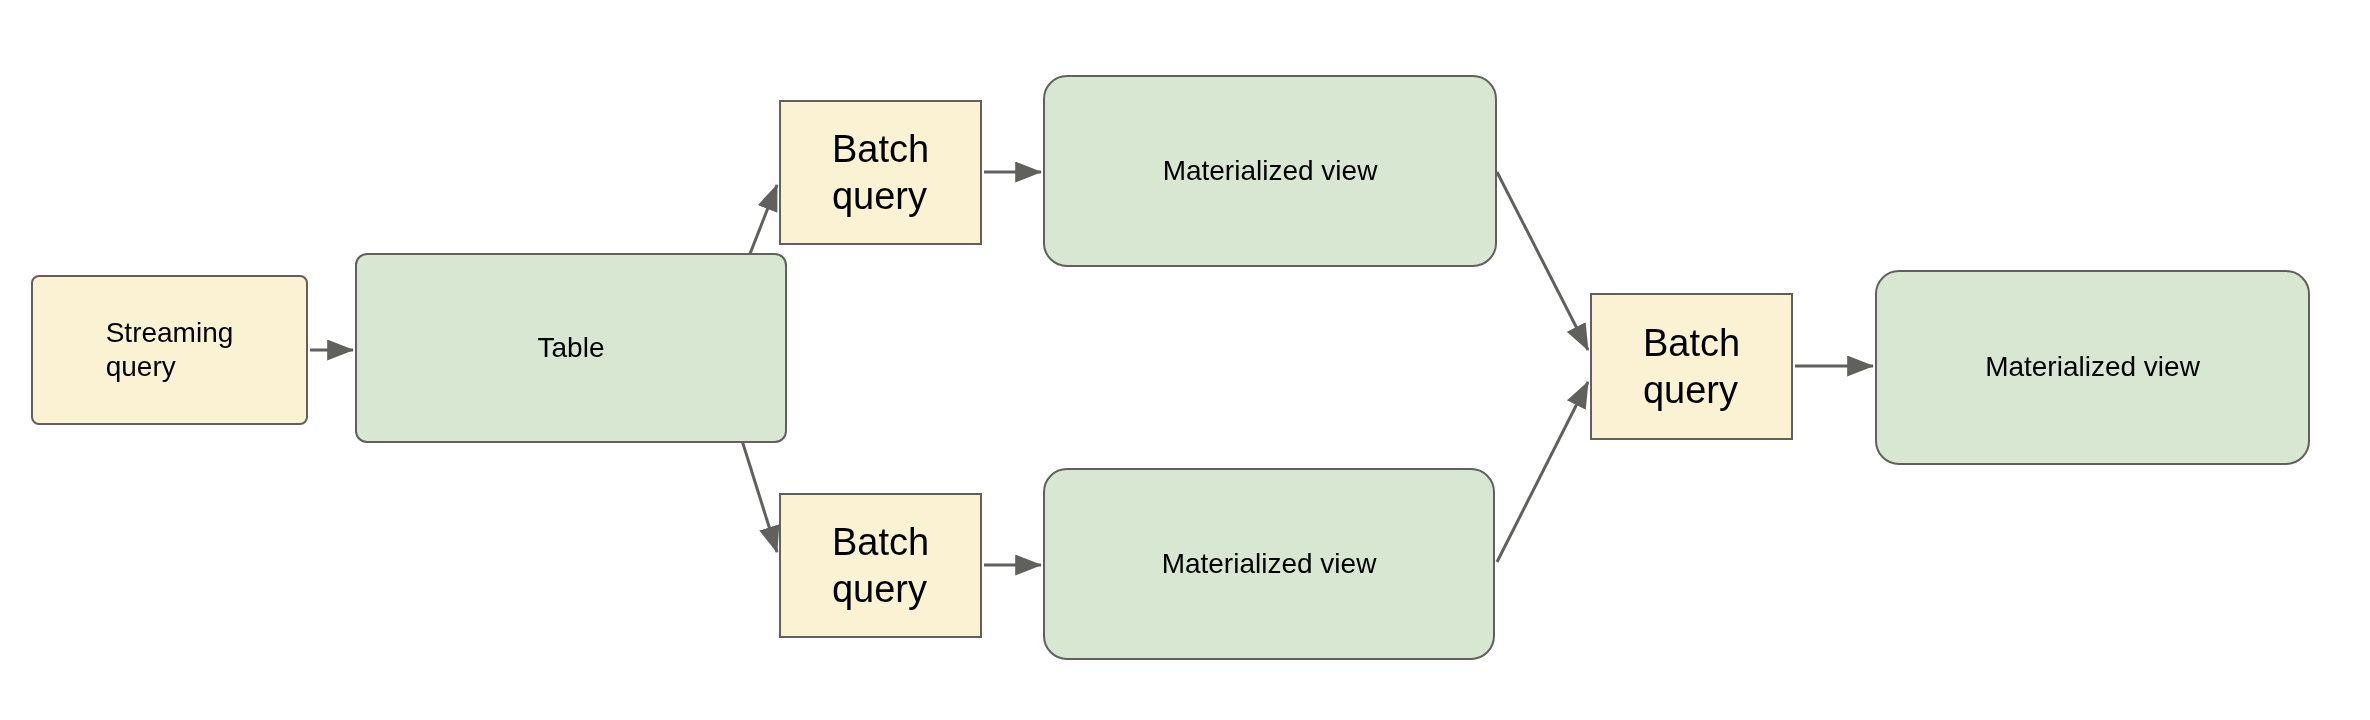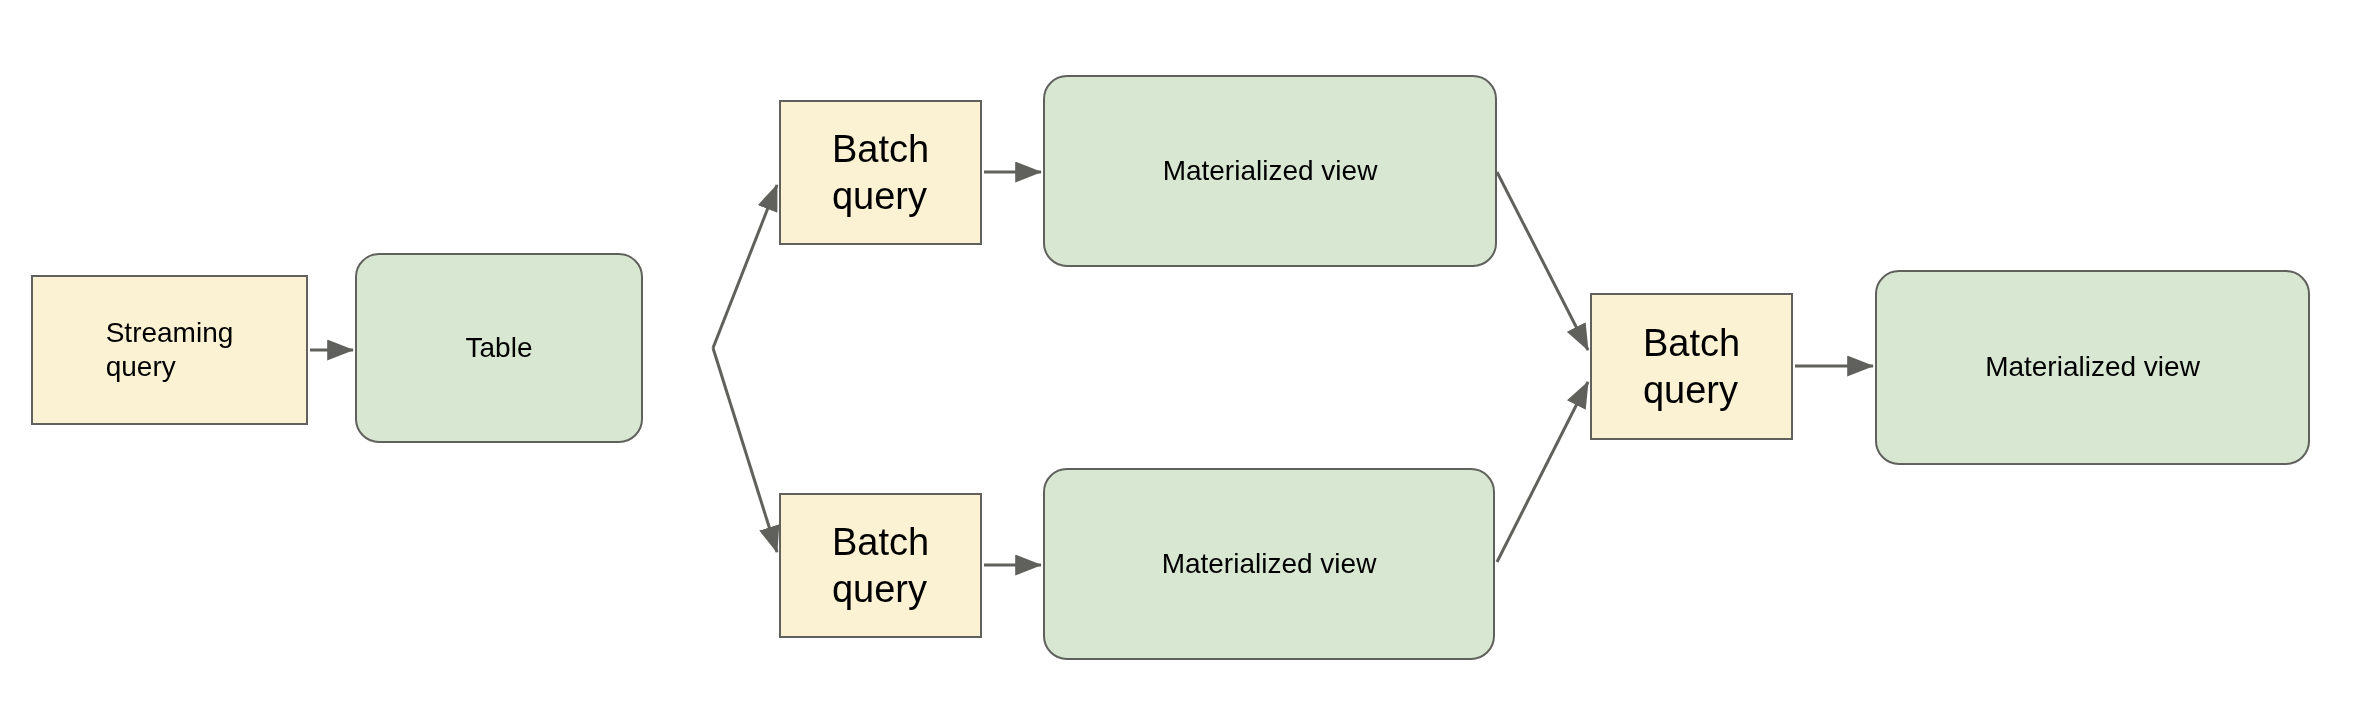--- a/index.html
+++ b/index.html
@@ -70,26 +70,26 @@
         <line x1="713" y1="348" x2="777" y2="185" stroke="#60605c" stroke-width="3" marker-end="url(#arrowhead)"></line>
         <line x1="713" y1="348" x2="777" y2="552" stroke="#60605c" stroke-width="3" marker-end="url(#arrowhead)"></line>
         <line x1="984" y1="172" x2="1041" y2="172" stroke="#60605c" stroke-width="3" marker-end="url(#arrowhead)"></line>
         <line x1="984" y1="565" x2="1041" y2="565" stroke="#60605c" stroke-width="3" marker-end="url(#arrowhead)"></line>
         <line x1="1497" y1="172" x2="1588" y2="350" stroke="#60605c" stroke-width="3" marker-end="url(#arrowhead)"></line>
         <line x1="1497" y1="562" x2="1588" y2="382" stroke="#60605c" stroke-width="3" marker-end="url(#arrowhead)"></line>
         <line x1="1795" y1="366" x2="1873" y2="366" stroke="#60605c" stroke-width="3" marker-end="url(#arrowhead)"></line>
       </g>
   </svg>
 
-  <div class="node process" id="node-streaming-query" style="left: 31px; top: 275px; width: 277px; height: 150px; background: rgb(251, 242, 211); border-color: rgb(96, 96, 92); color: rgb(0, 0, 0); border-radius: 0px;">
+  <div class="node process" id="node-streaming-query" style="left: 31px; top: 275px; width: 277px; height: 150px; background: rgb(251, 242, 211); border-color: rgb(96, 96, 92); color: rgb(0, 0, 0); border-radius: 8px;">
     <span class="node-label fs-40">Streaming
 query</span>
   </div>
 
-  <div class="node store" id="node-table" style="left: 355px; top: 253px; width: 288px; height: 190px; background: rgb(216, 231, 210); border-color: rgb(96, 96, 92); color: rgb(0, 0, 0); border-radius: 24px;">
+  <div class="node store" id="node-table" style="left: 355px; top: 253px; width: 432px; height: 190px; background: rgb(216, 231, 210); border-color: rgb(96, 96, 92); color: rgb(0, 0, 0); border-radius: 12px;">
     <span class="node-label fs-40">Table</span>
   </div>
 
   <div class="node process" id="node-batch-query-top" style="left: 779px; top: 100px; width: 203px; height: 145px; background: rgb(251, 242, 211); border-color: rgb(96, 96, 92); color: rgb(0, 0, 0); border-radius: 0px;">
     <span class="node-label fs-38">Batch
 query</span>
   </div>
 
   <div class="node store" id="node-materialized-view-top" style="left: 1043px; top: 75px; width: 454px; height: 192px; background: rgb(216, 231, 210); border-color: rgb(96, 96, 92); color: rgb(0, 0, 0); border-radius: 24px;">
     <span class="node-label fs-40">Materialized view</span>

